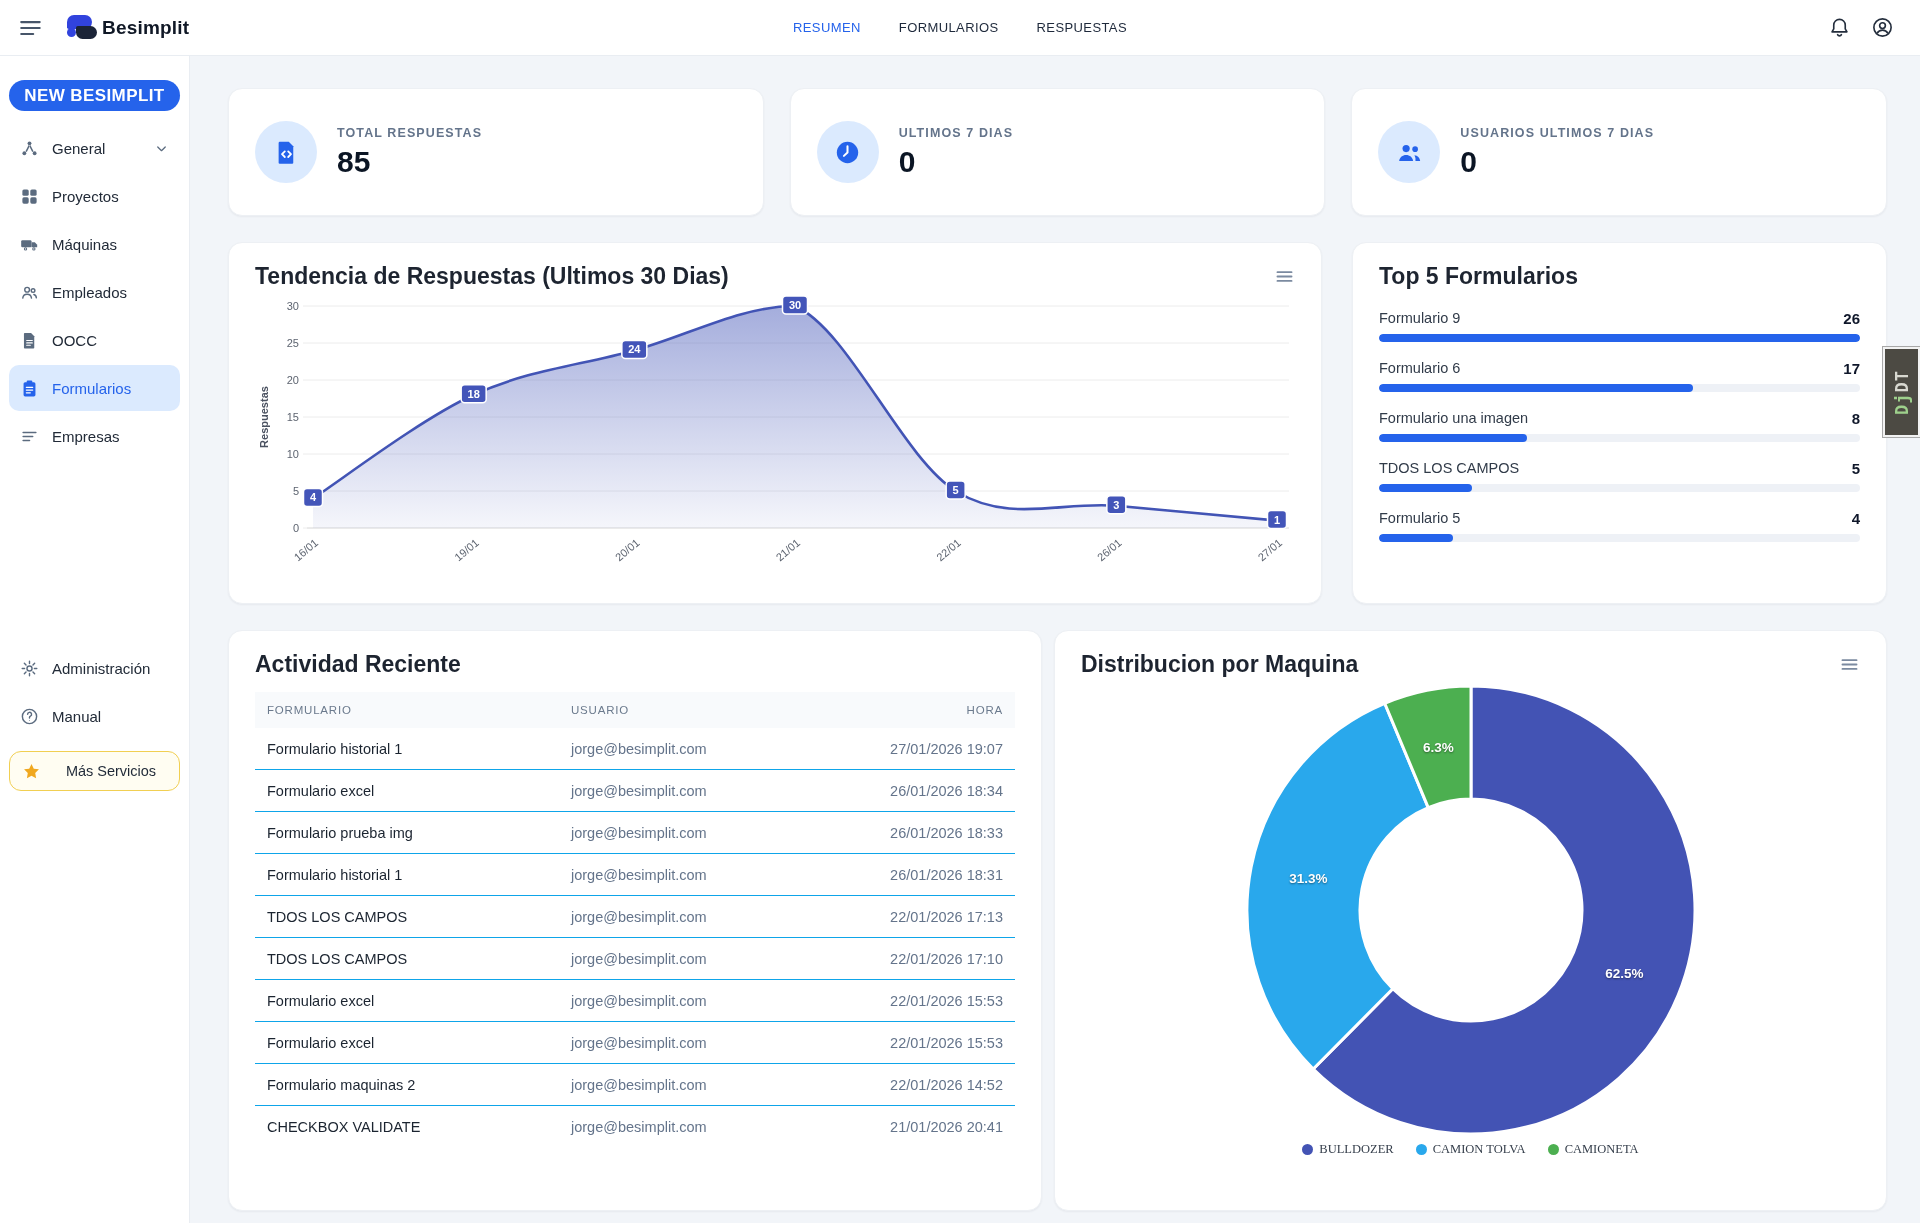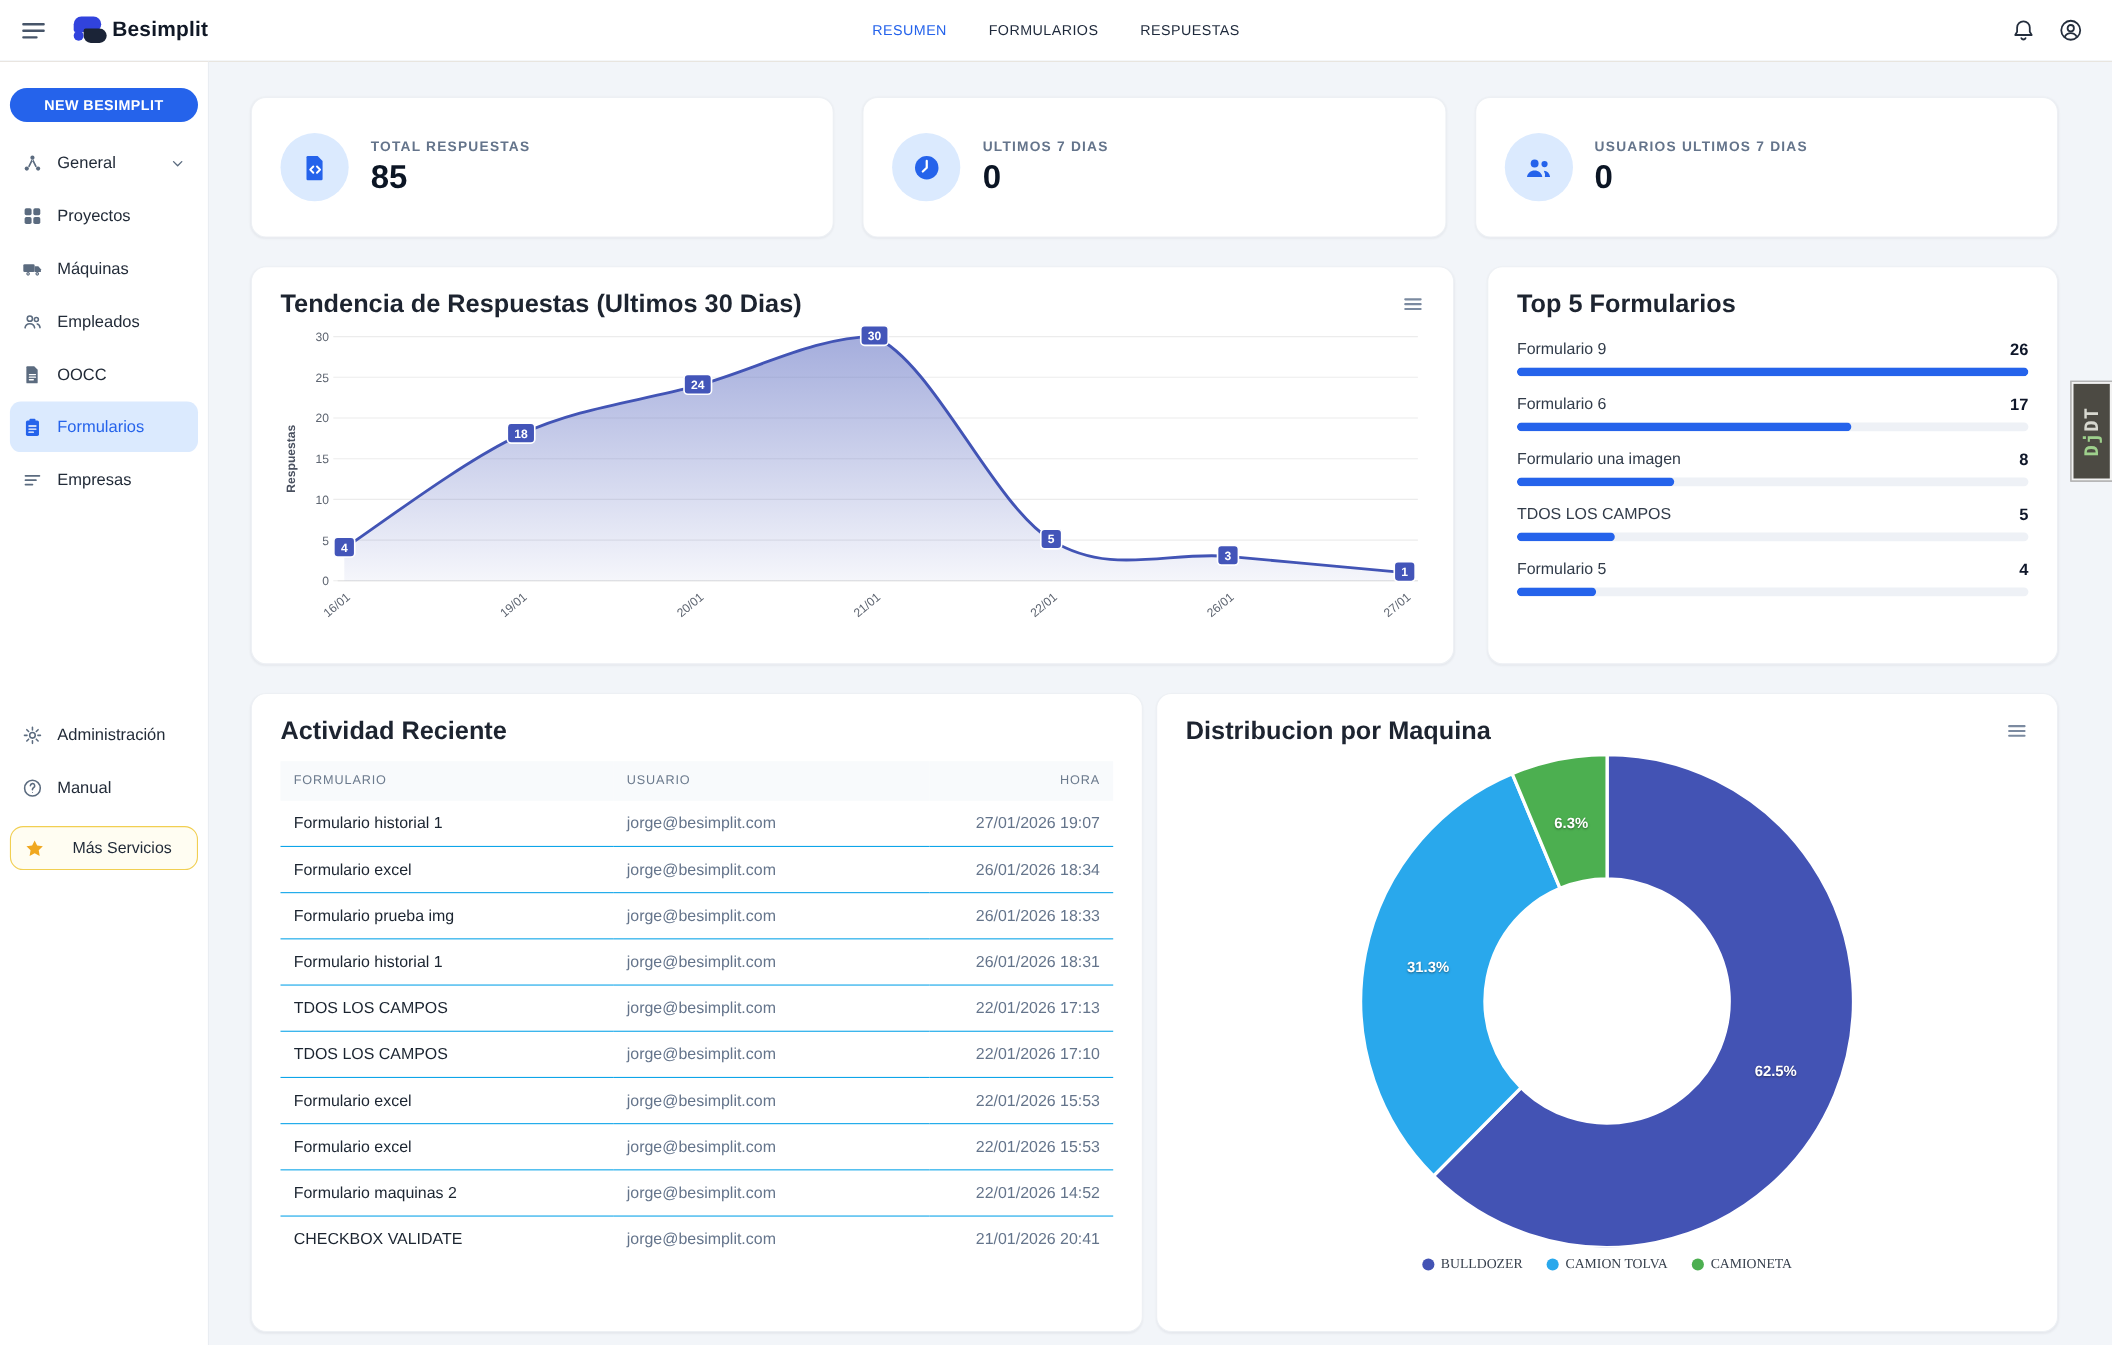--- a/index.html
+++ b/index.html
@@ -22,21 +22,21 @@
   .top-tab { font-size:13px; font-weight:500; letter-spacing:.4px; color:#1e293b; cursor:pointer; }
   .top-tab.active { color:#2563eb; }
   .topbar-right { margin-left:auto; display:flex; align-items:center; gap:20px; }
   .tb-icon { width:23px; height:23px; color:#242e3d; cursor:pointer; }
   .tb-icon svg { width:100%; height:100%; }
 
   
   .sidebar { position:absolute; top:56px; left:0; width:190px; bottom:0; background:#fff;
              border-right:1px solid #e9edf2; padding:24px 9px 0 9px; }
   .cta-btn { width:100%; height:31px; border:none; border-radius:16px; background:#2563eb;
-             color:#fff; font-size:13px; font-weight:700; letter-spacing:.4px;
+             color:#fff; font-size:17px; font-weight:700; letter-spacing:.4px;
              font-family:"Liberation Sans",sans-serif; cursor:pointer; }
   .side-nav { margin-top:14px; }
   .side-item { display:flex; align-items:center; gap:13px; height:46px; padding:0 11px;
                border-radius:10px; cursor:pointer; margin-bottom:2px; }
   .side-item .icon { width:19px; height:19px; color:#5b6b7f; flex:none; }
   .side-item .icon svg { width:100%; height:100%; }
   .side-label { font-size:15px; color:#222b38; }
   .side-chevron { width:15px; height:15px; color:#5b6b7f; margin-left:auto; }
   .side-chevron svg { width:100%; height:100%; }
   .side-item.active { background:#dbeafe; }
@@ -44,21 +44,21 @@
   .side-footer { margin-top:186px; }
   .services-pill { margin-top:12px; height:40px; border:1.5px solid #f1cf52; background:#fffdf2;
                    border-radius:12px; display:flex; align-items:center; gap:14px; padding:0 12px;
                    cursor:pointer; }
   .services-pill .icon { width:19px; height:19px; color:#f0a820; }
   .services-pill .icon svg { width:100%; height:100%; }
   .services-label { font-size:14.5px; color:#1f2937; margin:0 auto; }
 
   
   .main { position:absolute; top:56px; left:190px; right:0; bottom:0; background:#f2f5f9;
-          padding:32px 49px 20px 38px; overflow:hidden; }
+          padding:32px 33px 20px 38px; overflow:hidden; }
   .card { background:#fff; border-radius:14px; border:1px solid #edf0f4;
           box-shadow:0 1px 2px rgba(16,24,40,.05); }
   .stats-row { display:flex; gap:26px; }
   .stat-card { flex:1; height:128px; display:flex; align-items:center; padding:0 26px; gap:20px; }
   .stat-icon-wrap { width:62px; height:62px; border-radius:50%; background:#dbeafe;
                     display:flex; align-items:center; justify-content:center; flex:none; }
   .stat-icon-wrap .icon { width:27px; height:27px; color:#2563eb; }
   .stat-icon-wrap .icon svg { width:100%; height:100%; }
   .stat-label { font-size:12.5px; letter-spacing:1.1px; color:#64748b; font-weight:600; }
   .stat-value { font-size:30px; font-weight:800; color:#0b1524; margin-top:5px; }

